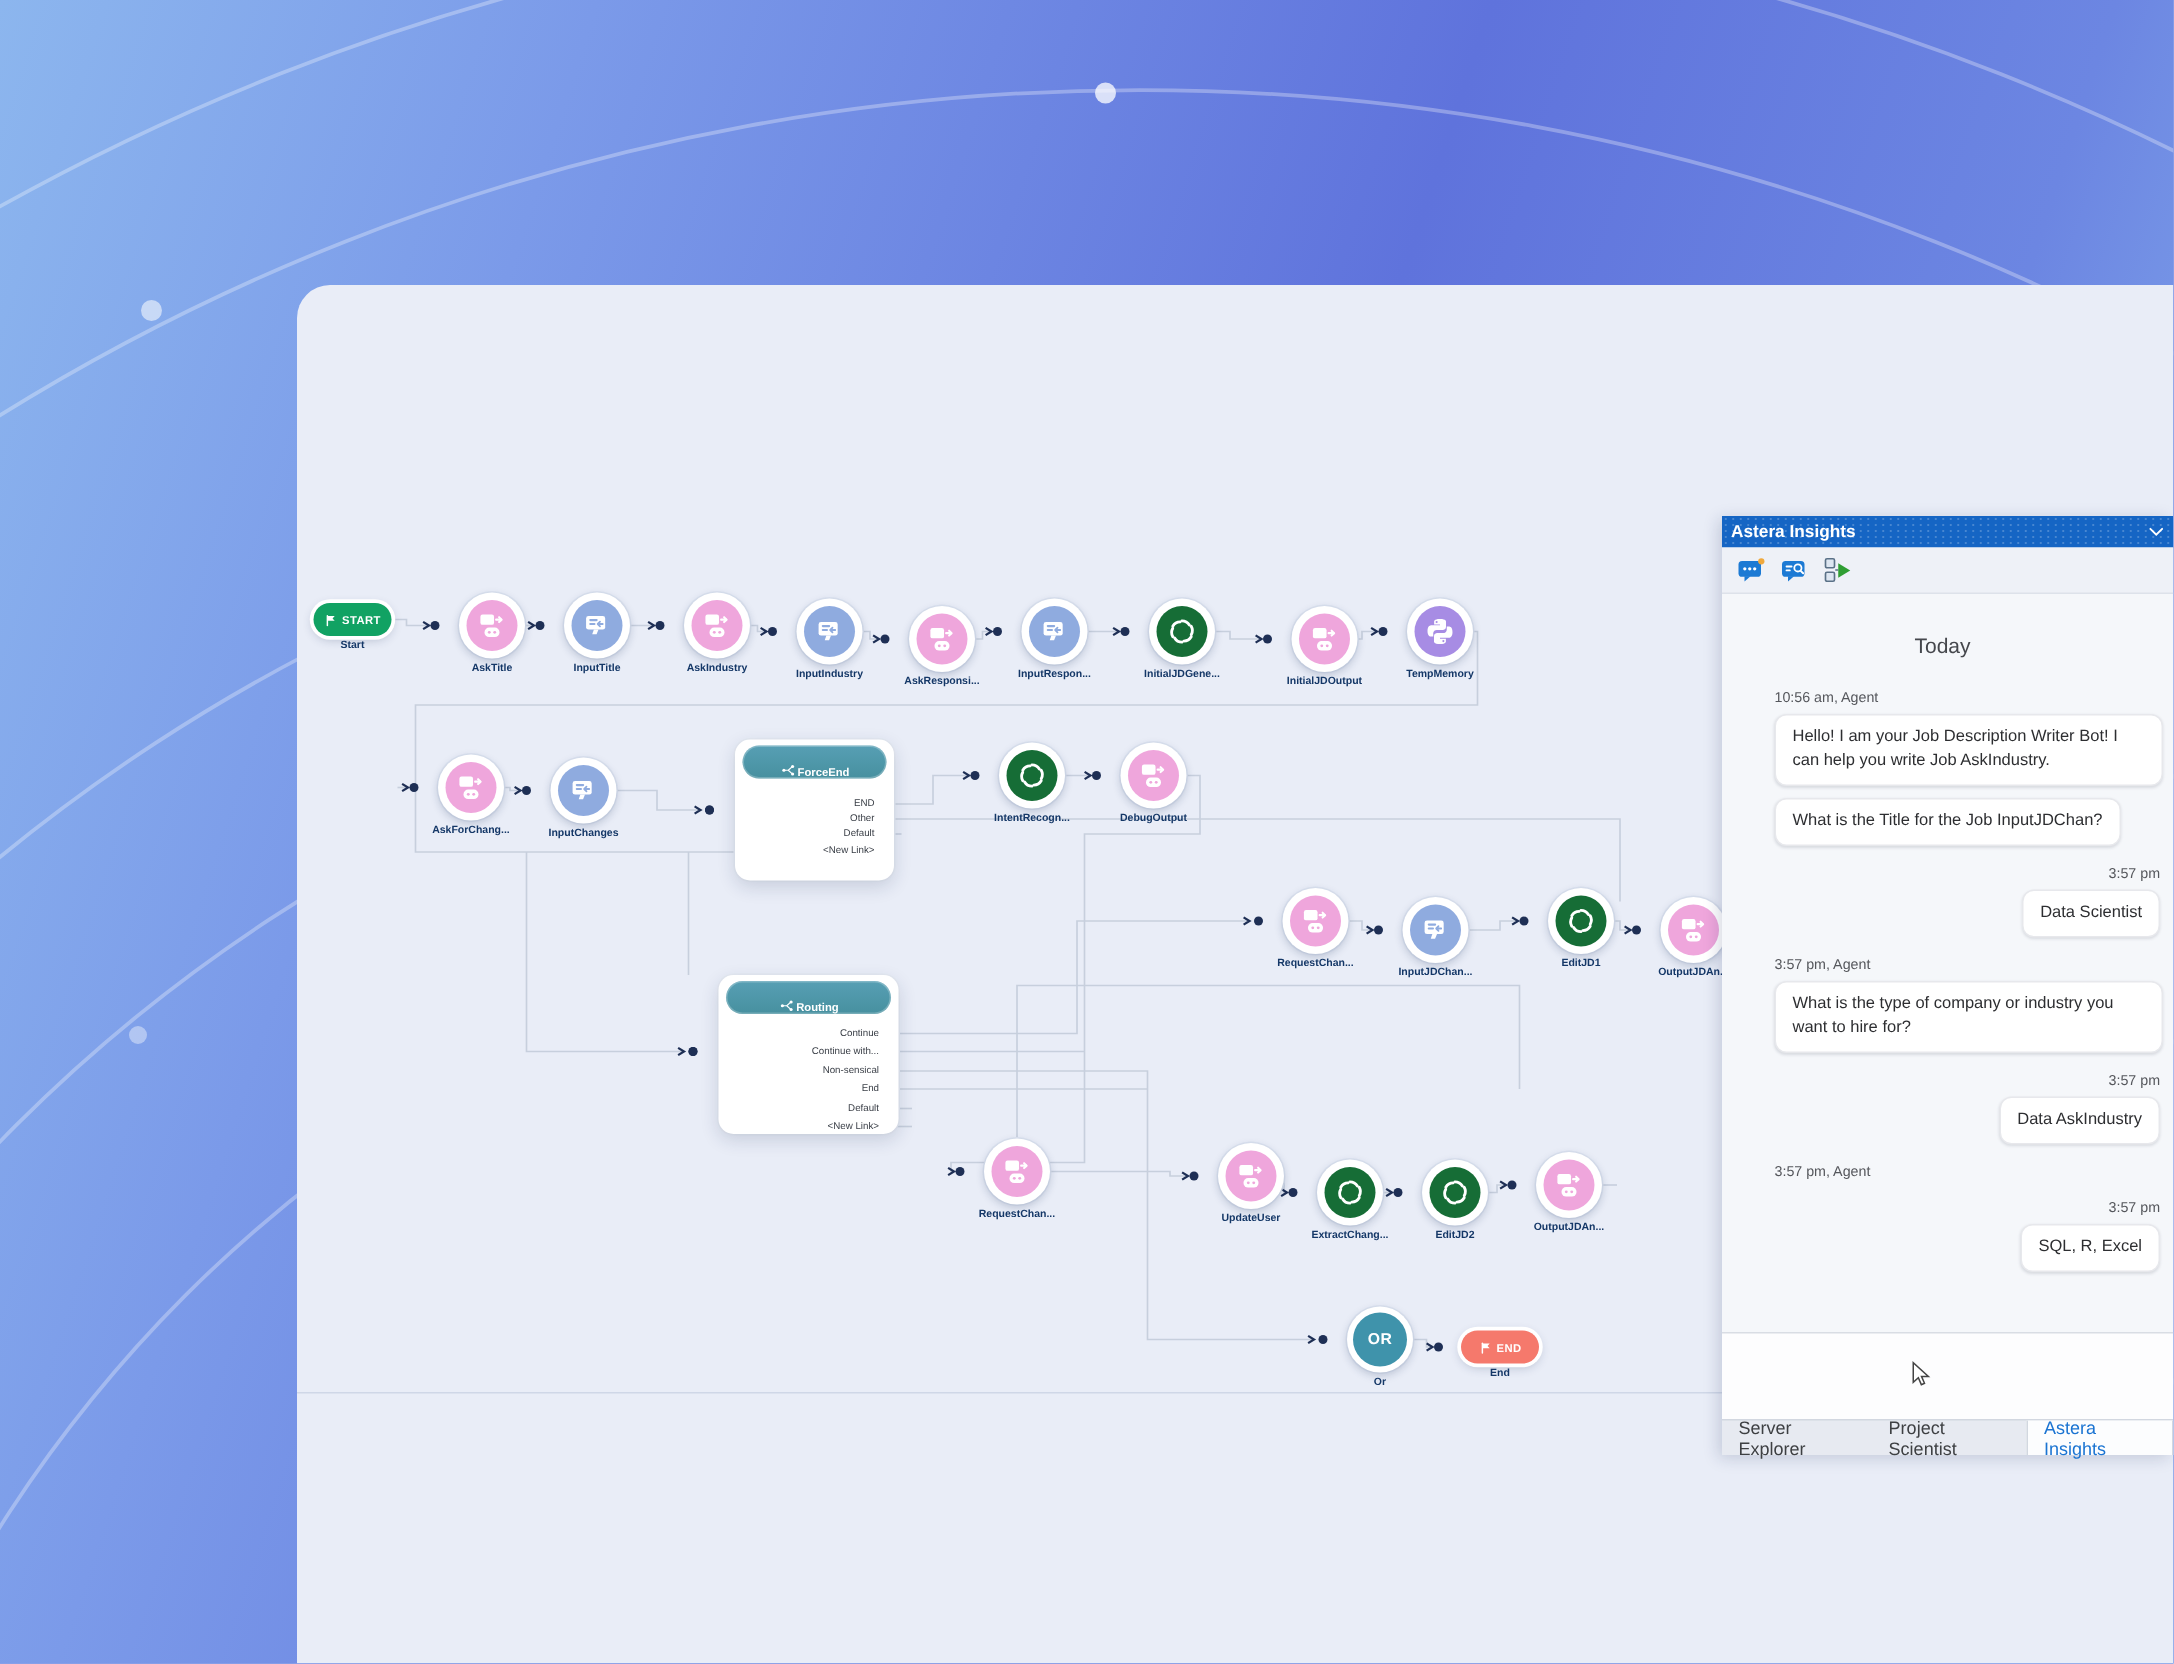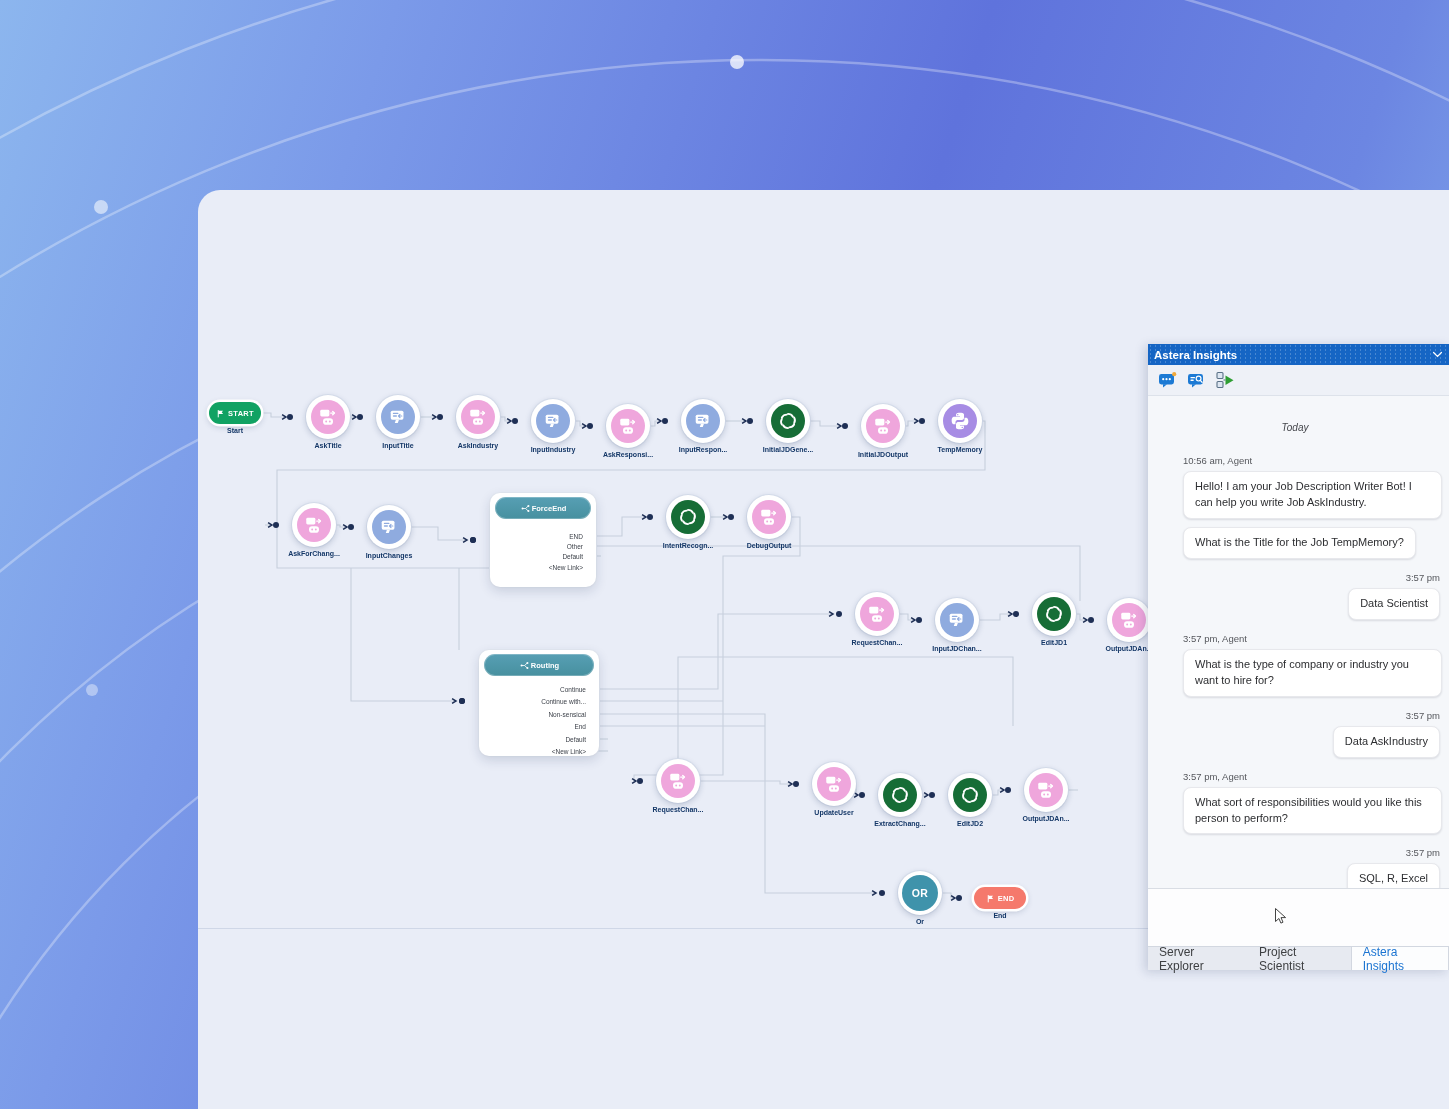--- a/index.html
+++ b/index.html
@@ -18,38 +18,38 @@
   .fnode .inner{width:34px;height:34px;border-radius:50%;display:flex;align-items:center;justify-content:center;}
   .fnode svg{width:20px;height:20px;display:block;}
   .flabel{position:absolute;width:96px;text-align:center;font-size:7px;font-weight:bold;color:#143767;}
   .fpill{position:absolute;border-radius:12px;display:flex;align-items:center;justify-content:center;gap:3px;
     color:#fff;font-size:7.5px;font-weight:bold;letter-spacing:.3px;
     box-shadow:0 0 0 2.5px #fff,0 2px 7px rgba(25,45,90,.3);}
   .f-or .inner{font-size:10.5px;font-weight:bold;color:#fff;letter-spacing:.3px;}
   .fbox{position:absolute;background:#fff;border-radius:10px;
     box-shadow:0 4px 12px rgba(25,45,90,.16),0 0 0 1px #e6eaf2;}
   .fbox-header{position:absolute;left:5px;right:5px;top:4px;height:22px;border-radius:11px;
-    background:linear-gradient(#579fb4,#47909f);display:flex;align-items:center;justify-content:center;gap:1px;
+    background:linear-gradient(#579fb4,#47909f);display:flex;align-items:flex-end;justify-content:center;gap:1px;
     color:#fff;font-weight:bold;font-size:7.5px;box-shadow:inset 0 0 0 1px rgba(255,255,255,.25);}
   .fbox-header svg{width:11px;height:11px;}
   .fport{position:absolute;right:13px;font-size:6.5px;color:#3a3f47;text-align:right;
     transform:translateY(-50%);white-space:nowrap;}
   
   #panel{position:absolute;left:1148px;top:344px;width:301px;height:626px;display:flex;flex-direction:column;
     box-shadow:-3px 2px 10px rgba(20,40,90,.18);background:#f5f7fa;}
   .panel-header{height:21px;background:#1565c4;display:flex;align-items:center;padding:0 6px;flex:0 0 auto;
     background-image:radial-gradient(rgba(255,255,255,.22) .8px,transparent .9px);background-size:5px 4px;}
   .panel-header .ttl{color:#fff;font-size:11.5px;font-weight:bold;flex:1 1 auto;}
   .panel-header svg{width:11px;height:11px;}
   .panel-toolbar{height:30px;background:#eef1f7;border-bottom:1px solid #dde2ea;display:flex;align-items:center;
     gap:9px;padding:0 9px;flex:0 0 auto;}
   .tb-btn{width:20px;height:20px;border:0;background:transparent;padding:0;display:flex;align-items:center;justify-content:center;cursor:pointer;}
   .tb-btn svg{width:19px;height:19px;}
   .chat{flex:1 1 auto;overflow:hidden;background:#f5f7fa;padding:0 7px 0 0;}
-  .today{text-align:center;font-size:10px;color:#45474c;margin:26px 0 22px 0;font-style:italic;}
+  .today{text-align:center;font-size:14px;color:#45474c;margin:26px 0 22px 0;}
   .msg-group{margin:0 0 13px 0;}
   .msg-meta{font-size:9.5px;color:#55575c;margin:0 0 5px 35px;}
   .msg-group.right .msg-meta{text-align:right;margin:0 2px 5px 0;}
   .bubble{background:#fff;border:1px solid #e7e8ec;border-radius:8px;box-shadow:0 1px 2px rgba(40,50,70,.14);
     font-size:11px;color:#2d2e31;line-height:1.45;padding:7px 11px;max-width:252px;margin:0 0 8px 35px;width:fit-content;}
   .msg-group.right .bubble{margin:0 2px 8px auto;}
   .chat-input{height:57px;background:#fdfdfe;border-top:1px solid #d9dde4;position:relative;flex:0 0 auto;}
   .chat-input svg{position:absolute;left:124px;top:18px;width:16px;height:18px;}
   .tabs{height:23px;background:#e7eaf1;border-top:1px solid #d2d7e0;display:flex;align-items:stretch;flex:0 0 auto;}
   .tab{display:flex;align-items:center;padding:0 11px;font-size:12px;color:#3e4043;cursor:pointer;}
@@ -584,37 +584,36 @@
     <path d="M9.5 4.5L17.5 9.3 9.5 14.1z" fill="#2f9e33"></path>
           </svg>
         </button>
       </div>
     <div class="chat">
       <div class="today">Today</div>
       <div id="messages">
           <div class="msg-group">
             <div class="msg-meta">10:56 am, Agent</div>
             <div class="bubble">Hello! I am your Job Description Writer Bot! I can help you write Job AskIndustry.</div>
-            <div class="bubble">What is the Title for the Job TempMemory?</div>
+            <div class="bubble">What is the Title for the Job InputJDChan?</div>
           </div>
           <div class="msg-group right">
             <div class="msg-meta">3:57 pm</div>
             <div class="bubble">Data Scientist</div>
           </div>
           <div class="msg-group">
             <div class="msg-meta">3:57 pm, Agent</div>
             <div class="bubble">What is the type of company or industry you want to hire for?</div>
           </div>
           <div class="msg-group right">
             <div class="msg-meta">3:57 pm</div>
             <div class="bubble">Data AskIndustry</div>
           </div>
           <div class="msg-group">
             <div class="msg-meta">3:57 pm, Agent</div>
-            <div class="bubble">What sort of responsibilities would you like this person to perform?</div>
           </div>
           <div class="msg-group right">
             <div class="msg-meta">3:57 pm</div>
             <div class="bubble">SQL, R, Excel</div>
           </div>
         </div>
     </div>
     <div class="chat-input">
       <svg viewBox="0 0 16 18">
         <path d="M3.5 1.5v13l3.4-3 2 4.6 2.1-.9-2-4.6h4.6z" fill="#fff" stroke="#444" stroke-width="1"></path>

